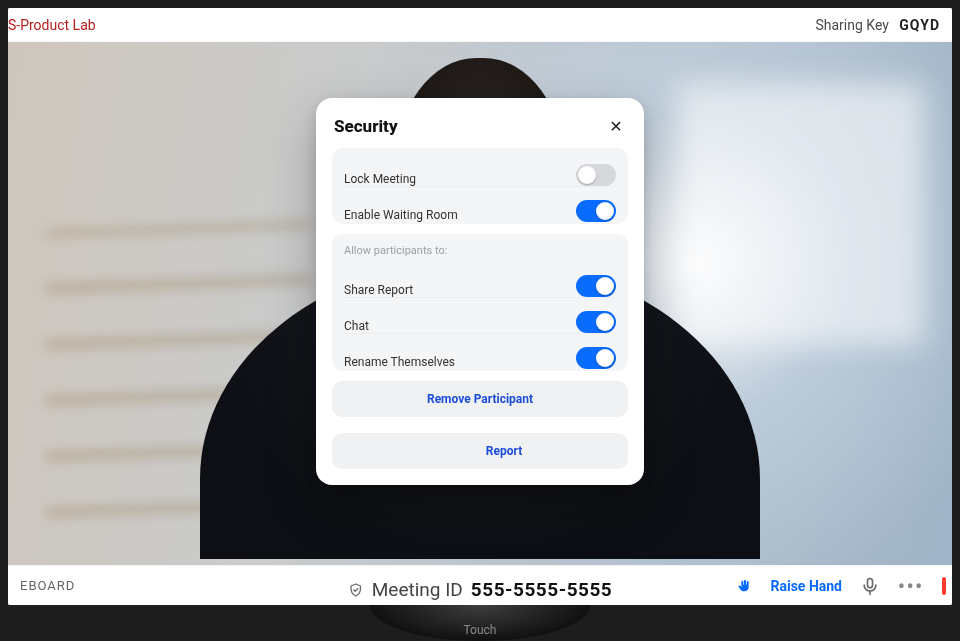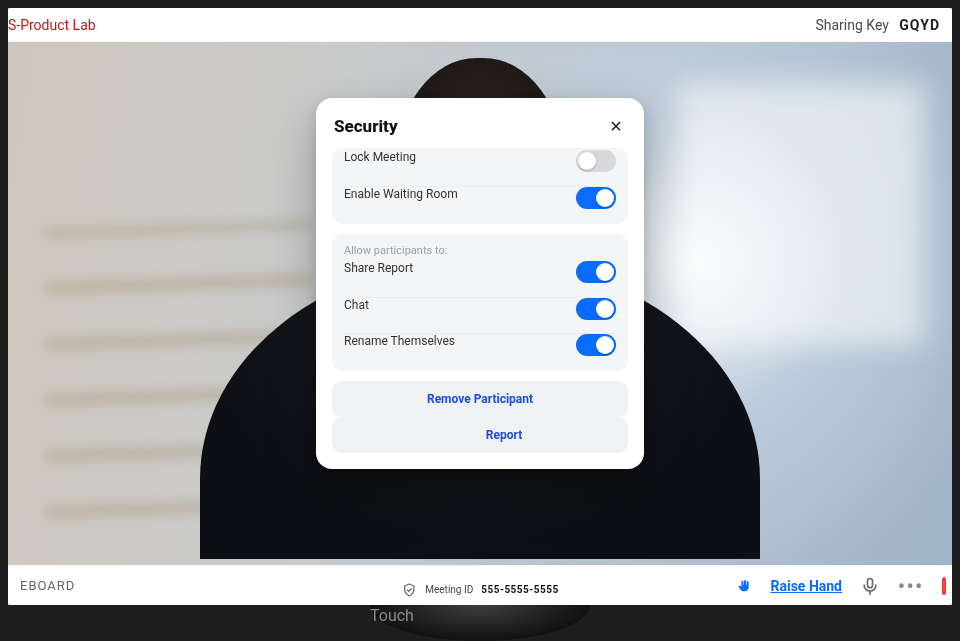--- a/index.html
+++ b/index.html
@@ -20,23 +20,24 @@
     overflow: hidden;
   }
   .stand {
     position: absolute;
     bottom: 0; left: 50%;
     transform: translateX(-50%);
     width: 220px; height: 36px;
     background: radial-gradient(ellipse at top, #3e3e3e, #111 70%);
     border-radius: 0 0 110px 110px / 0 0 36px 36px;
     color: #8a8a8a;
-    font-size: 16px;
+    font-size: 12px;
+    text-align: center;
     line-height: 14px;
-    padding-top: 4px;
+    padding-top: 18px;
   }
 
   
   .topbar {
     position: absolute;
     left:0; right:0; top:0; height: 34px;
     background: #fff;
     display:flex; align-items:center; justify-content:space-between;
     padding: 0 12px 0 0;
     font-size: 14px;
@@ -89,25 +90,25 @@
   }
 
   
   .bottombar {
     position:absolute; left:0; right:0; bottom:0; height:40px;
     background:#fff; display:flex; align-items:center;
     border-top:1px solid rgba(0,0,0,0.04);
     color:#333;
   }
   .bottombar .left { padding-left:12px; color:#666; font-size:13px; letter-spacing:1px; text-transform:uppercase; }
-  .bottombar .center { position:absolute; left:50%; transform:translateX(-50%); display:flex; align-items:center; gap:8px; font-size:10px;margin-top:8px; }
+  .bottombar .center { position:absolute; left:50%; transform:translateX(-50%); display:flex; align-items:center; gap:8px; font-size:19px;margin-top:8px; }
   .bottombar .center .mid { color:#444; }
   .bottombar .center .num { font-weight:700; color:#111; letter-spacing:0.5px; }
   .bottombar .right { margin-left:auto; display:flex; align-items:center; gap:18px; padding-right:6px; }
-  .raise { color:#0a6bff; font-weight:700; font-size:14px; display:flex; align-items:center; gap:18px; cursor:pointer;text-decoration:underline; }
+  .raise { color:#0a6bff; font-weight:700; font-size:14px; display:flex; align-items:center; gap:18px; cursor:pointer; }
   .mic, .more { color:#6a6a6a; cursor:pointer; display:flex; align-items:center; }
   .dot3 { letter-spacing:2px; font-weight:900; font-size:18px; color:#888; }
   .redpill { width:4px; height:18px; background:#ff3b30; border-radius:2px; }
 
   .shield { width:16px; height:16px; display:inline-block; }
 
   
   .overlay {
     position:absolute; inset:0;border-radius:21px;
   }
@@ -119,21 +120,21 @@
   }
   .modal-header { display:flex; align-items:center; justify-content:space-between; margin-bottom:12px; padding:0 2px; }
   .modal-title { font-size:17px; font-weight:800; color:#111; }
   .close { cursor:pointer; font-size:16px; color:#222; width:20px; height:20px; display:flex; align-items:center; justify-content:center; }
 
   .group {
     background:#f4f5f6; border-radius:10px; padding: 2px 12px;
     margin-bottom:10px;
   }
   .row {
-    display:flex; align-items:flex-start; justify-content:space-between;
+    display:flex; align-items:flex-end; justify-content:space-between;
     height:36px;
   }
   .row + .row { border-top:1px solid rgba(0,0,0,0.03); }
   .row-label { font-size:12px; color:#333; }
   .subhead { font-size:11px; color:#9aa0a6; padding:8px 0 4px; }
 
   
   .toggle {
     position:relative; width:40px; height:22px; border-radius:22px;
     background:#d6d8db; cursor:pointer; flex:0 0 auto;
@@ -146,21 +147,21 @@
   }
   .toggle.on { background:#0a6bff; }
   .toggle.on::after { left:20px; }
 
   .action-btn {
     background:#f0f1f3; border-radius:10px; height:36px;
     display:flex; align-items:center; justify-content:center;
     font-size:12px; font-weight:700; color:#1d4ed8;
     margin-top:8px; cursor:pointer;
   }
-  .action-btn + .action-btn { margin-top:0;padding-left:48px; }
+  .action-btn + .action-btn { margin-top:16px;padding-left:48px; }
 
   svg { display:block; }
 </style>
 </head>
 <body>
 
 <div class="frame">
   <div class="inner-bezel">
 
     <div class="topbar">

